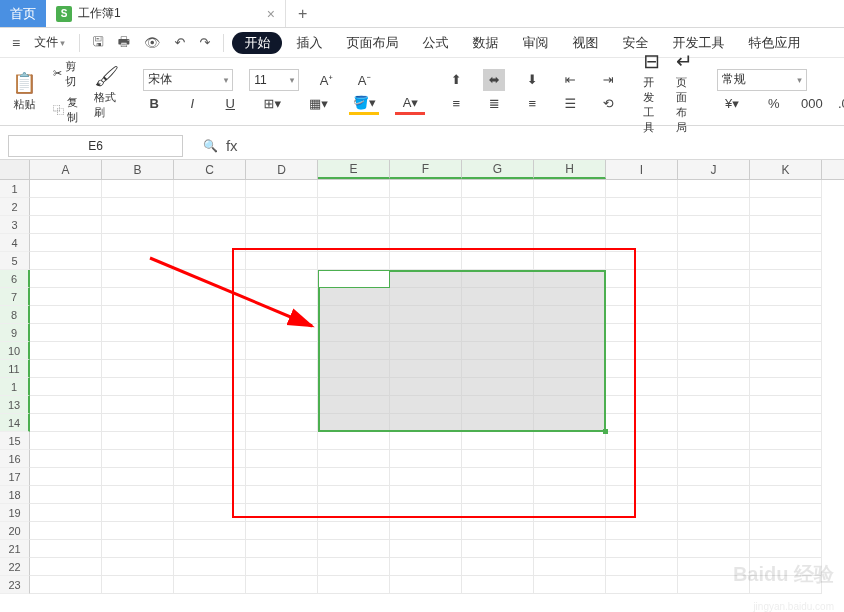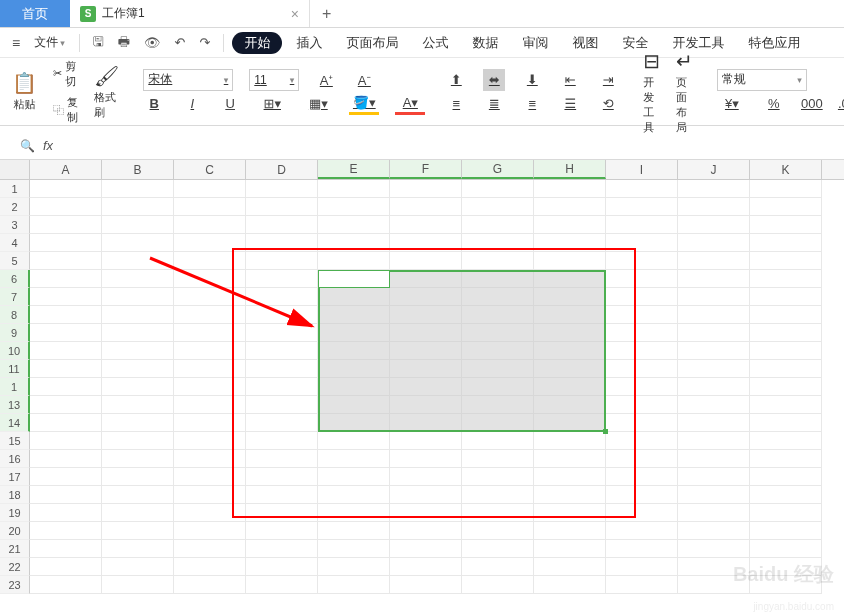--- a/index.html
+++ b/index.html
@@ -1,57 +1,57 @@
 <!DOCTYPE html>
 <html><head>
 <meta charset="utf-8">
 <style>
 * { margin: 0; padding: 0; box-sizing: border-box; font-family: "Microsoft YaHei", sans-serif; }
 body { background: #fff; font-size: 12px; color: #333; width: 844px; height: 612px; overflow: hidden; position: relative; }
 
 
 .title-bar { height: 28px; background: #fff; display: flex; align-items: stretch; border-bottom: 1px solid #d9d9d9; }
-.home-tab { background: #4a90e2; color: #fff; padding: 0 22px; display: flex; align-items: center; font-size: 13px; }
+.home-tab { background: #4a90e2; color: #fff; padding: 0 10px; display: flex; align-items: center; font-size: 13px; }
 .doc-tab { display: flex; align-items: center; padding: 0 10px; gap: 6px; border-right: 1px solid #e0e0e0; min-width: 240px; }
 .doc-icon { width: 16px; height: 16px; background: #4caf50; color: #fff; display: flex; align-items: center; justify-content: center; font-size: 10px; font-weight: bold; border-radius: 2px; }
 .doc-close { margin-left: auto; color: #999; font-size: 14px; cursor: pointer; }
 .new-tab { padding: 0 12px; display: flex; align-items: center; color: #666; font-size: 16px; }
 
 
 .menu-bar { height: 30px; display: flex; align-items: center; padding: 0 8px; gap: 4px; border-bottom: 1px solid #e8e8e8; }
 .hamburger { padding: 0 4px; color: #555; font-size: 14px; }
 .file-menu { display: flex; align-items: center; gap: 2px; padding: 0 6px; }
 .vsep { width: 1px; height: 18px; background: #ddd; margin: 0 4px; }
 .qat-btn { padding: 0 5px; color: #555; font-size: 13px; cursor: pointer; }
 .ribbon-tab { padding: 0 10px; font-size: 13px; color: #333; cursor: pointer; }
 .ribbon-tab.active { background: #0f172a; color: #fff; border-radius: 12px; padding: 2px 12px; }
 
 
 .ribbon { height: 68px; display: flex; align-items: center; padding: 4px 8px; gap: 8px; border-bottom: 1px solid #d9d9d9; }
 .rgroup { display: flex; flex-direction: column; gap: 2px; }
-.rrow { display: flex; align-items: center; gap: 16px; text-decoration: underline; }
+.rrow { display: flex; align-items: center; gap: 16px; }
 .big-btn { display: flex; flex-direction: column; align-items: center; gap: 2px; padding: 2px 4px; font-size: 11px; color: #333; cursor: pointer; }
 .big-icon { font-size: 20px; }
 .small-btn { display: flex; align-items: center; gap: 3px; font-size: 11px; padding: 2px 4px; cursor: pointer; color: #333; }
 .rsep { width: 1px; height: 50px; background: #e0e0e0; margin: 0 2px; }
 .combo { height: 22px; border: 1px solid #ccc; background: #fff; display: flex; align-items: center; padding: 0 4px; font-size: 12px; }
 .combo.font { width: 90px; }
 .combo.size { width: 50px; }
 .dd { margin-left: auto; color: #888; font-size: 9px; }
 .icon-btn { width: 22px; height: 22px; display: flex; align-items: center; justify-content: center; cursor: pointer; font-size: 13px; color: #444; }
 .icon-btn.wide { width: 30px; }
 .underline-yellow { border-bottom: 3px solid #ffc107; }
 .underline-red { border-bottom: 3px solid #f44336; }
 .align-active { background: #d0d0d0; }
 
 
 .formula-bar { height: 28px; display: flex; align-items: center; border-bottom: 1px solid #d9d9d9; margin-top: 6px; }
 .name-box { width: 175px; height: 22px; border: 1px solid #ccc; margin-left: 8px; display: flex; align-items: center; justify-content: center; font-size: 12px; }
 .fx-area { margin-left: 20px; display: flex; align-items: center; gap: 8px; }
-.fx-label { font-style: italic; color: #555; font-size: 13px; }
+.fx-label { color: #555; font-size: 15px; }
 .formula-input { flex: 1; height: 22px; border: none; padding: 0 6px; }
 
 
 .grid-area { position: relative; }
 .col-headers { display: flex; height: 20px; background: #f5f5f5; border-bottom: 1px solid #ccc; }
 .corner { width: 30px; border-right: 1px solid #ccc; background: #f0f0f0; }
 .col-h { width: 72px; border-right: 1px solid #ccc; display: flex; align-items: center; justify-content: center; font-size: 12px; color: #555; background: #f5f5f5; }
 .col-h.sel { background: #e8f5e9; border-bottom: 2px solid #4caf50; }
 .rows { display: flex; }
 .row-headers { display: flex; flex-direction: column; }
@@ -193,20 +193,21 @@
       <span class="icon-btn wide">¥▾</span>
       <span class="icon-btn">%</span>
       <span class="icon-btn">000</span>
       <span class="icon-btn">.0←</span>
       <span class="icon-btn">.00→</span>
     </div>
   </div>
 </div>
 
 <div class="formula-bar">
+  <div class="name-box">E6</div>
   <div class="fx-area">
     <span>🔍</span>
     <span class="fx-label">fx</span>
   </div>
   <input class="formula-input" style="">
 </div>
 
 <div class="grid-area">
   <div class="col-headers">
     <div class="corner"></div>

